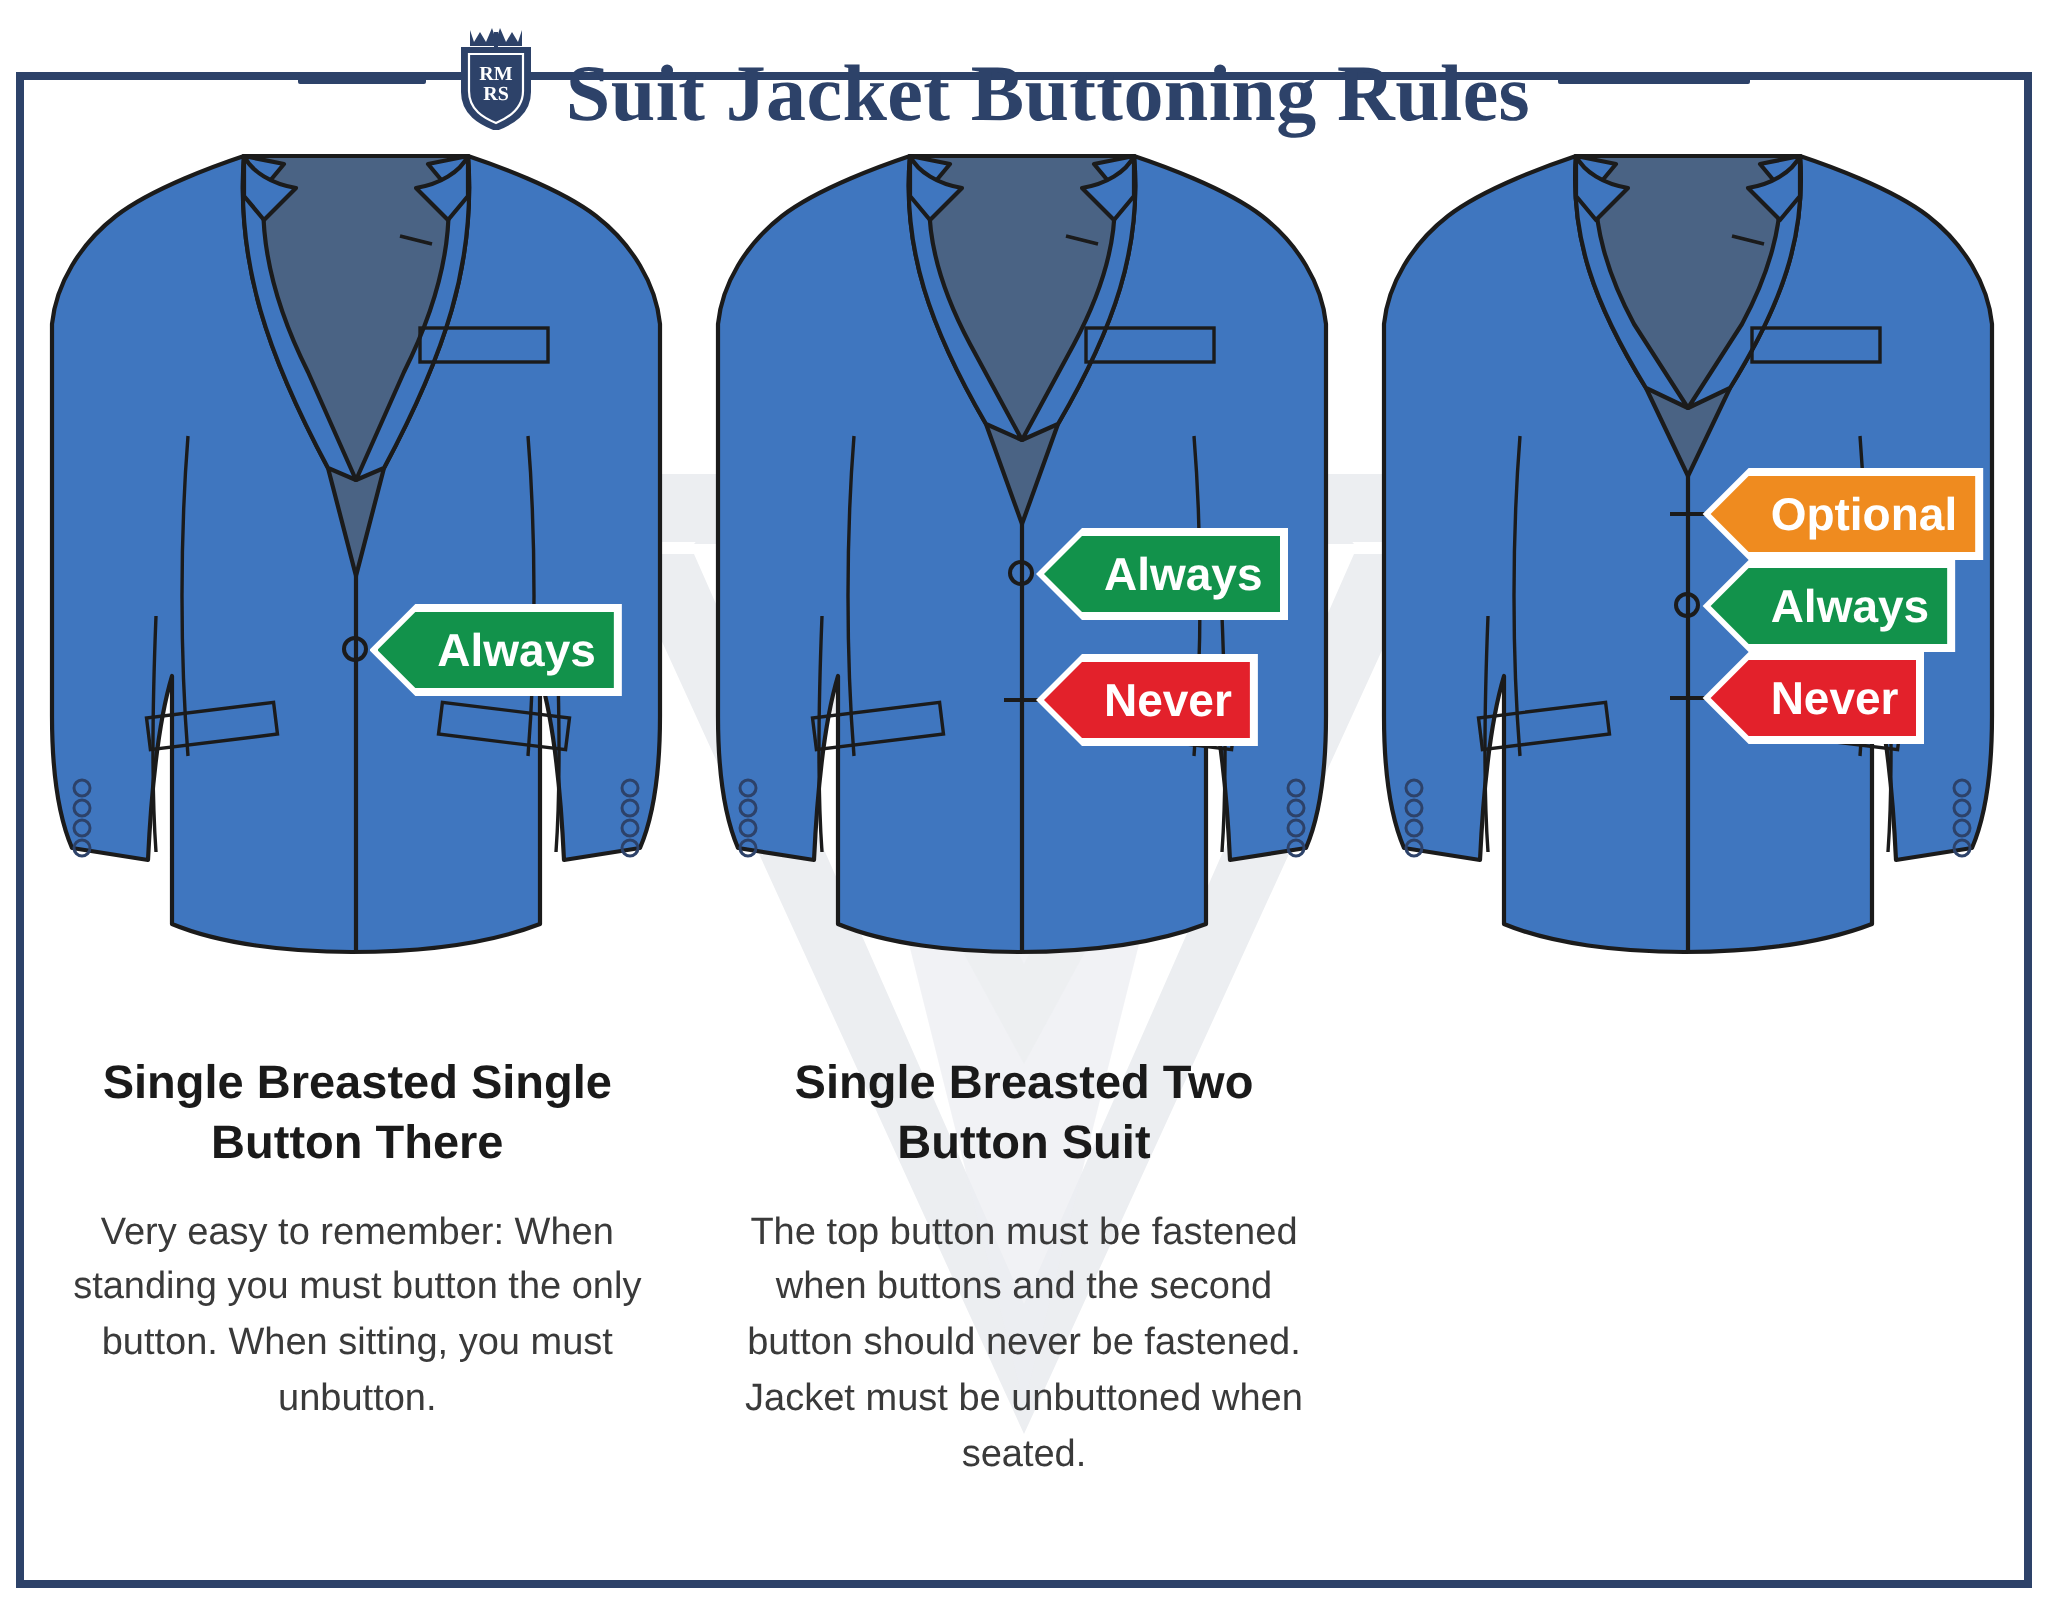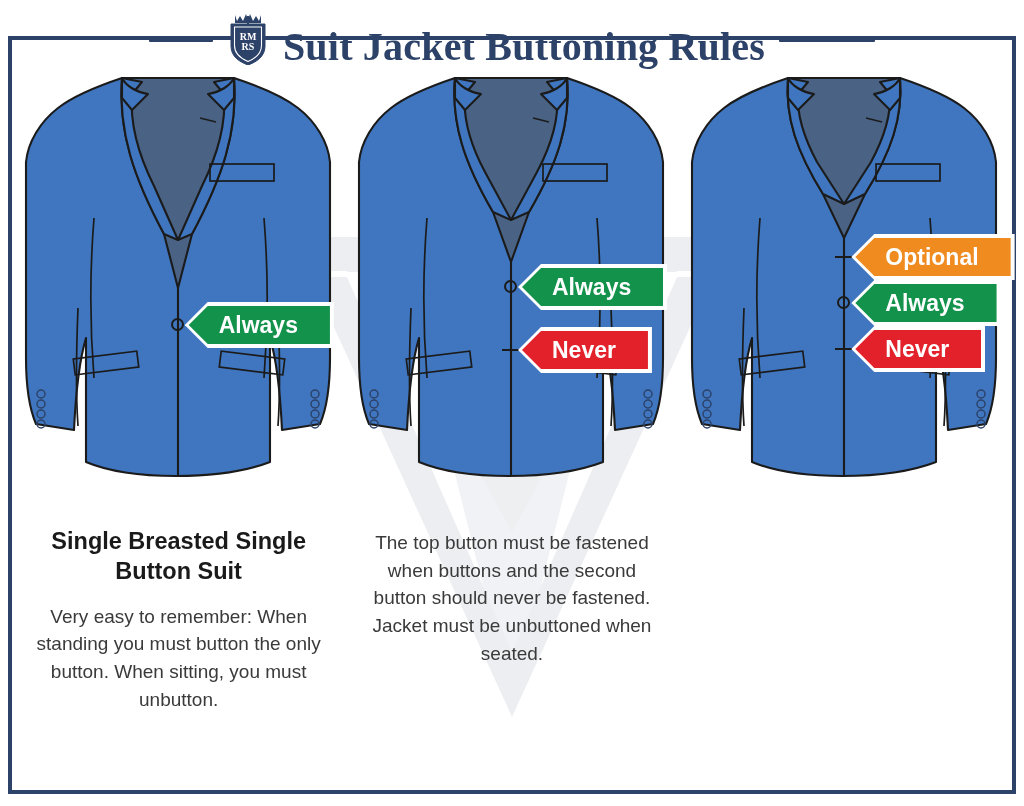--- a/index.html
+++ b/index.html
@@ -96,21 +96,21 @@
     position: absolute;
     inset: 0;
     pointer-events: none;
   }
   .sign {
     position: absolute;
     height: 38px;
     display: flex;
     align-items: center;
     padding-left: 30px;
-    padding-right: 32px;
+    padding-right: 9px;
     color: #ffffff;
     font-family: "Liberation Sans", sans-serif;
     font-weight: bold;
     font-size: 23px;
     line-height: 1;
     white-space: nowrap;
     pointer-events: auto;
     filter: drop-shadow(0 0 0 rgba(0,0,0,0));
   }
   .sign .sign-body {
@@ -243,21 +243,21 @@
         <div class="signs">
           <div class="btn-dot" style="left:157px; top:260px;"></div>
           <div class="sign" style="left:175px; top:248px;">
             <span class="sign-outline"></span>
             <span class="sign-body" style="background:#12924b"></span>
             <span class="sign-text">Always</span>
           </div>
         </div>
       </div>
 
-      <div class="caption-head">Single Breasted Single Button Suit</div>
+      <div class="caption-head">Single Breasted Single Button There</div>
       <div class="caption-body">Very easy to remember: When standing you must button the only button. When sitting, you must unbutton.</div>
     </div>
 
     <div class="col">
       <div class="jacket-wrap">
         <svg class="jacket-svg" viewBox="0 0 330 455" aria-hidden="true">
           <g stroke="#1b1b1b" stroke-width="2.1" stroke-linejoin="round" fill="#3f76bf">
             <path d="M108 20 C96 24 62 36 44 50 C26 64 14 84 12 104 L12 300 C12 330 16 352 22 366 L60 372 C62 330 66 300 72 280 L72 404 C96 414 130 418 162 418 C196 418 230 414 256 404 L256 280 C262 300 266 330 268 372 L306 366 C312 352 316 330 316 300 L316 104 C314 84 302 64 284 50 C266 36 232 24 220 20 Z"></path>
             <path d="M108 20 C104 66 118 106 146 154 L164 204 L182 154 C210 106 224 66 220 20 Z" fill="#4a6384"></path>
             <path d="M128 24 L118 36 C116 58 122 84 138 114 L164 162 L146 154 C118 106 104 66 108 20 Z" fill="#3f76bf"></path>
@@ -300,20 +300,21 @@
 
           <div class="leader" style="left:155px; top:291px; width:22px;"></div>
           <div class="sign" style="left:175px; top:273px;">
             <span class="sign-outline"></span>
             <span class="sign-body" style="background:#e3212b"></span>
             <span class="sign-text">Never</span>
           </div>
         </div>
       </div>
 
+      <div class="caption-head">Single Breasted Two Button Suit</div>
       <div class="caption-body">The top button must be fastened when buttons and the second button should never be fastened. Jacket must be unbuttoned when seated.</div>
     </div>
 
     <div class="col">
       <div class="jacket-wrap">
         <svg class="jacket-svg" viewBox="0 0 330 455" aria-hidden="true">
           <g stroke="#1b1b1b" stroke-width="2.1" stroke-linejoin="round" fill="#3f76bf">
             <path d="M108 20 C96 24 62 36 44 50 C26 64 14 84 12 104 L12 300 C12 330 16 352 22 366 L60 372 C62 330 66 300 72 280 L72 404 C96 414 130 418 162 418 C196 418 230 414 256 404 L256 280 C262 300 266 330 268 372 L306 366 C312 352 316 330 316 300 L316 104 C314 84 302 64 284 50 C266 36 232 24 220 20 Z"></path>
             <path d="M108 20 C105 60 117 94 143 136 L164 180 L185 136 C211 94 223 60 220 20 Z" fill="#4a6384"></path>
             <path d="M128 24 L118 36 C117 54 123 78 137 104 L164 146 L143 136 C117 94 105 60 108 20 Z" fill="#3f76bf"></path>

